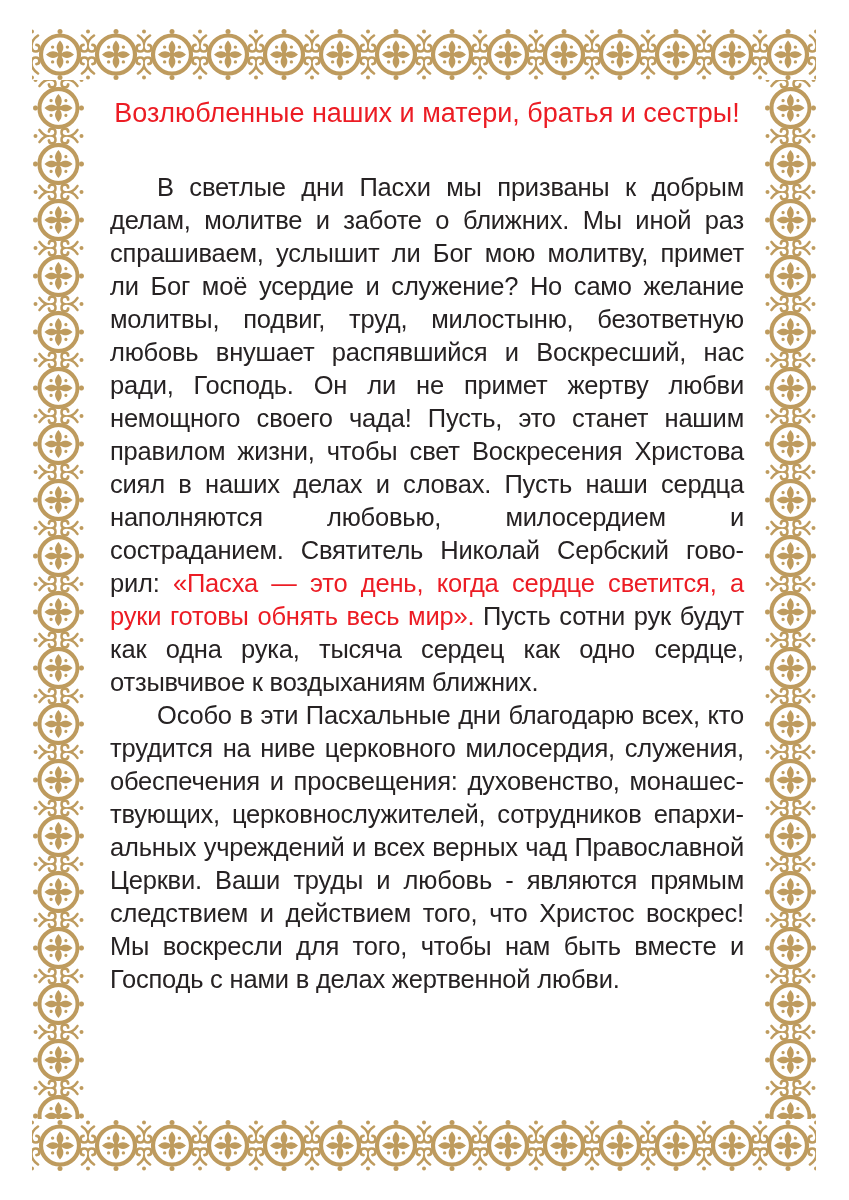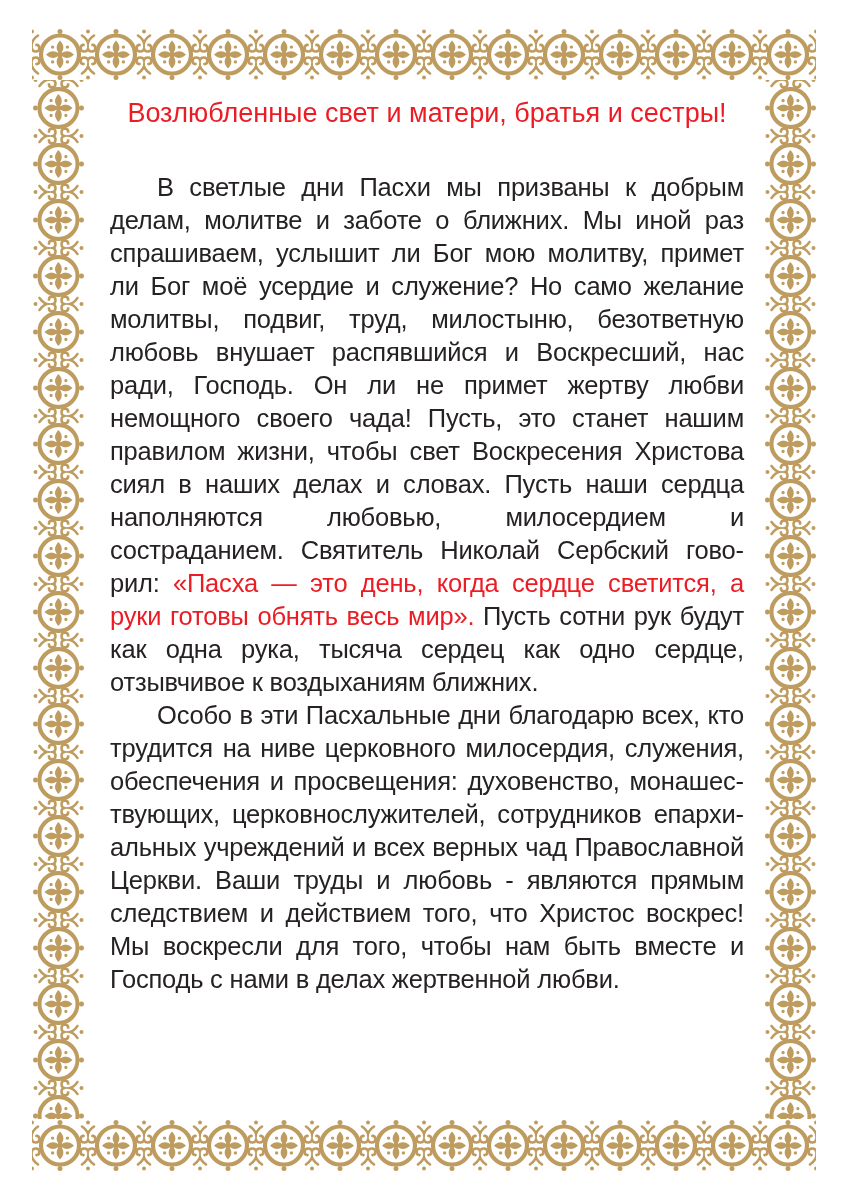--- a/index.html
+++ b/index.html
@@ -114,20 +114,20 @@
     <rect x="0" y="0" width="784" height="52" fill="url(#ornH)"></rect>
   </svg>
   <svg class="strip strip-left" width="52" height="1039" aria-hidden="true">
     <rect x="0" y="0" width="52" height="1039" fill="url(#ornV)"></rect>
   </svg>
   <svg class="strip strip-right" width="52" height="1039" aria-hidden="true">
     <rect x="0" y="0" width="52" height="1039" fill="url(#ornV)"></rect>
   </svg>
 
   <div class="content">
-    <h1 class="heading">Возлюбленные свет и матери, братья и сестры!</h1>
+    <h1 class="heading">Возлюбленные наших и матери, братья и сестры!</h1>
 
     <p class="para"><span>В светлые дни Пасхи мы призваны к добрым делам, молитве и заботе о ближних. Мы иной раз спра­шиваем, услышит ли Бог мою молитву, примет ли Бог моё усердие и служение? Но само желание молитвы, подвиг, труд, милостыню, безответную любовь внуша­ет распявшийся и Воскресший, нас ради, Господь. Он ли не примет жертву любви немощного своего чада! Пусть, это станет нашим правилом жизни, чтобы свет Воскресения Христова сиял в наших делах и словах. Пусть наши сердца наполняются любовью, милосерди­ем и состраданием. Святитель Николай Сербский гово­рил: </span><span class="red-quote">«Пасха — это день, когда сердце светится, а руки готовы обнять весь мир».</span><span> Пусть сотни рук будут как одна рука, тысяча сердец как одно сердце, отзывчивое к воздыханиям ближних.</span></p>
 
     <p class="para">Особо в эти Пасхальные дни благодарю всех, кто трудится на ниве церковного милосердия, служения, обеспечения и просвещения: духовенство, монашес­твующих, церковнослужителей, сотрудников епархи­альных учреждений и всех верных чад Православной Церкви. Ваши труды и любовь - являются прямым сле­дствием и действием того, что Христос воскрес! Мы воскресли для того, чтобы нам быть вместе и Господь с нами в делах жертвенной любви.</p>
   </div>
 
 </div>
 
 </body></html>

